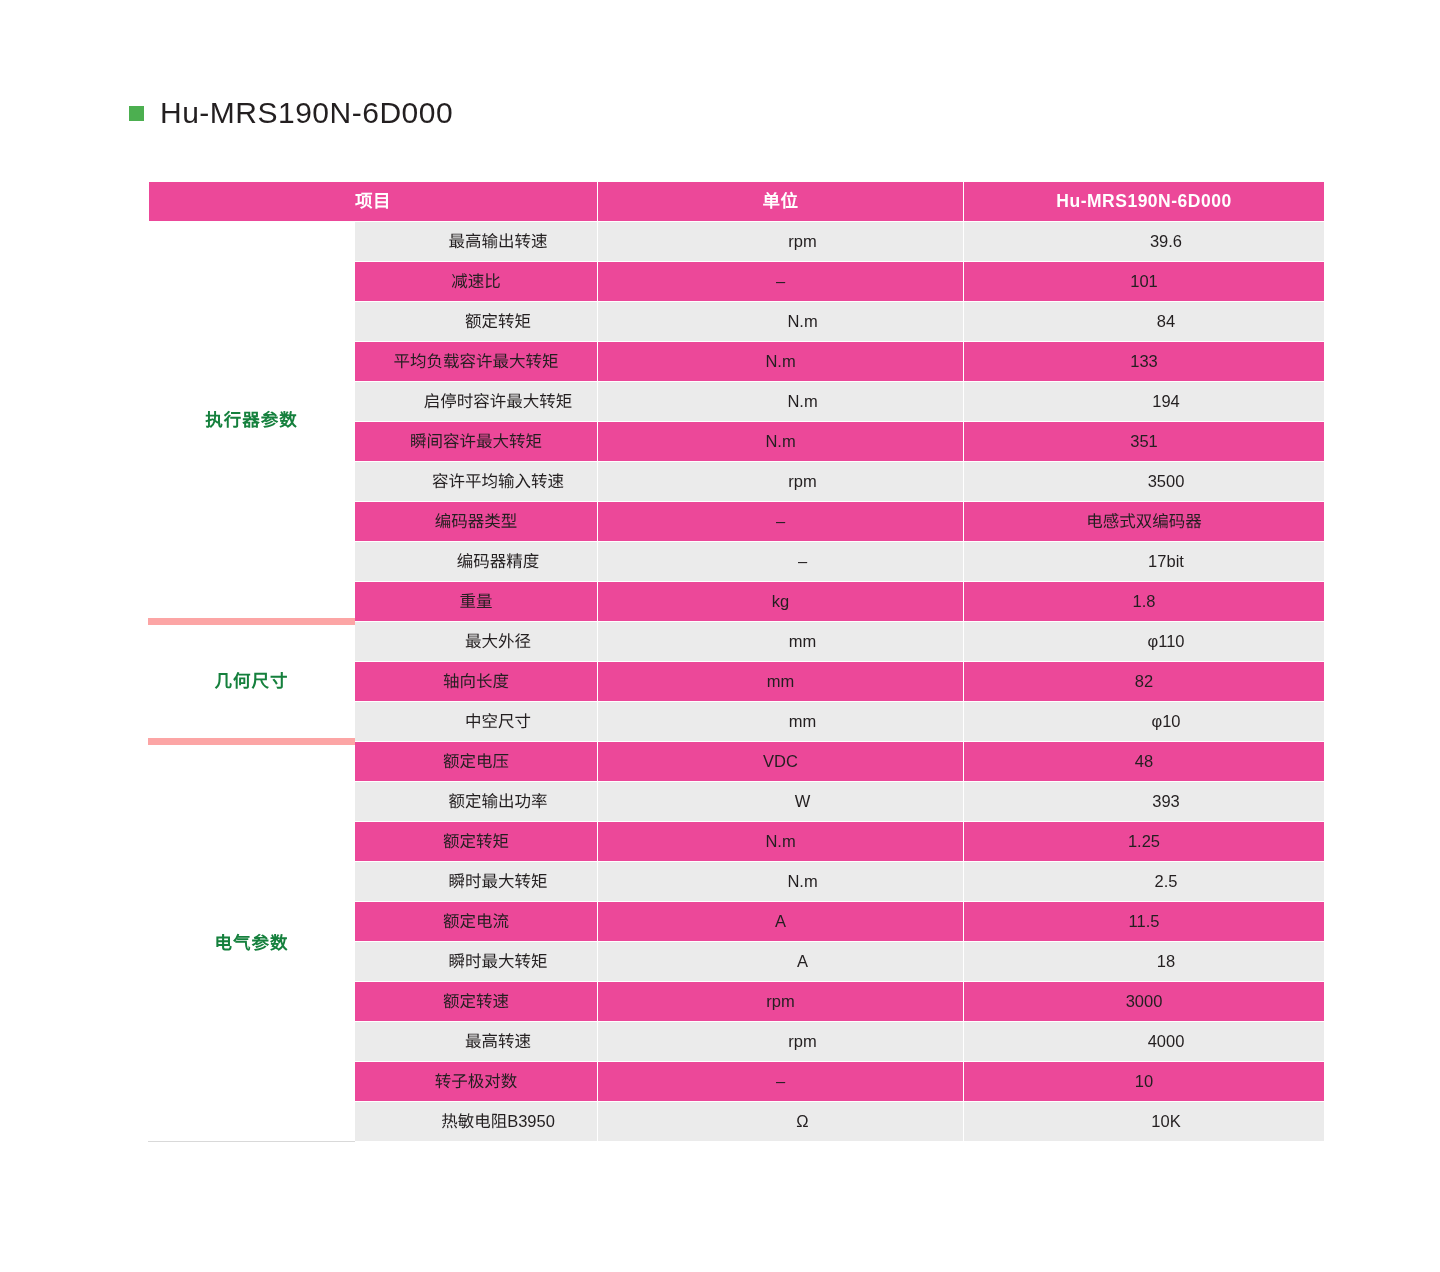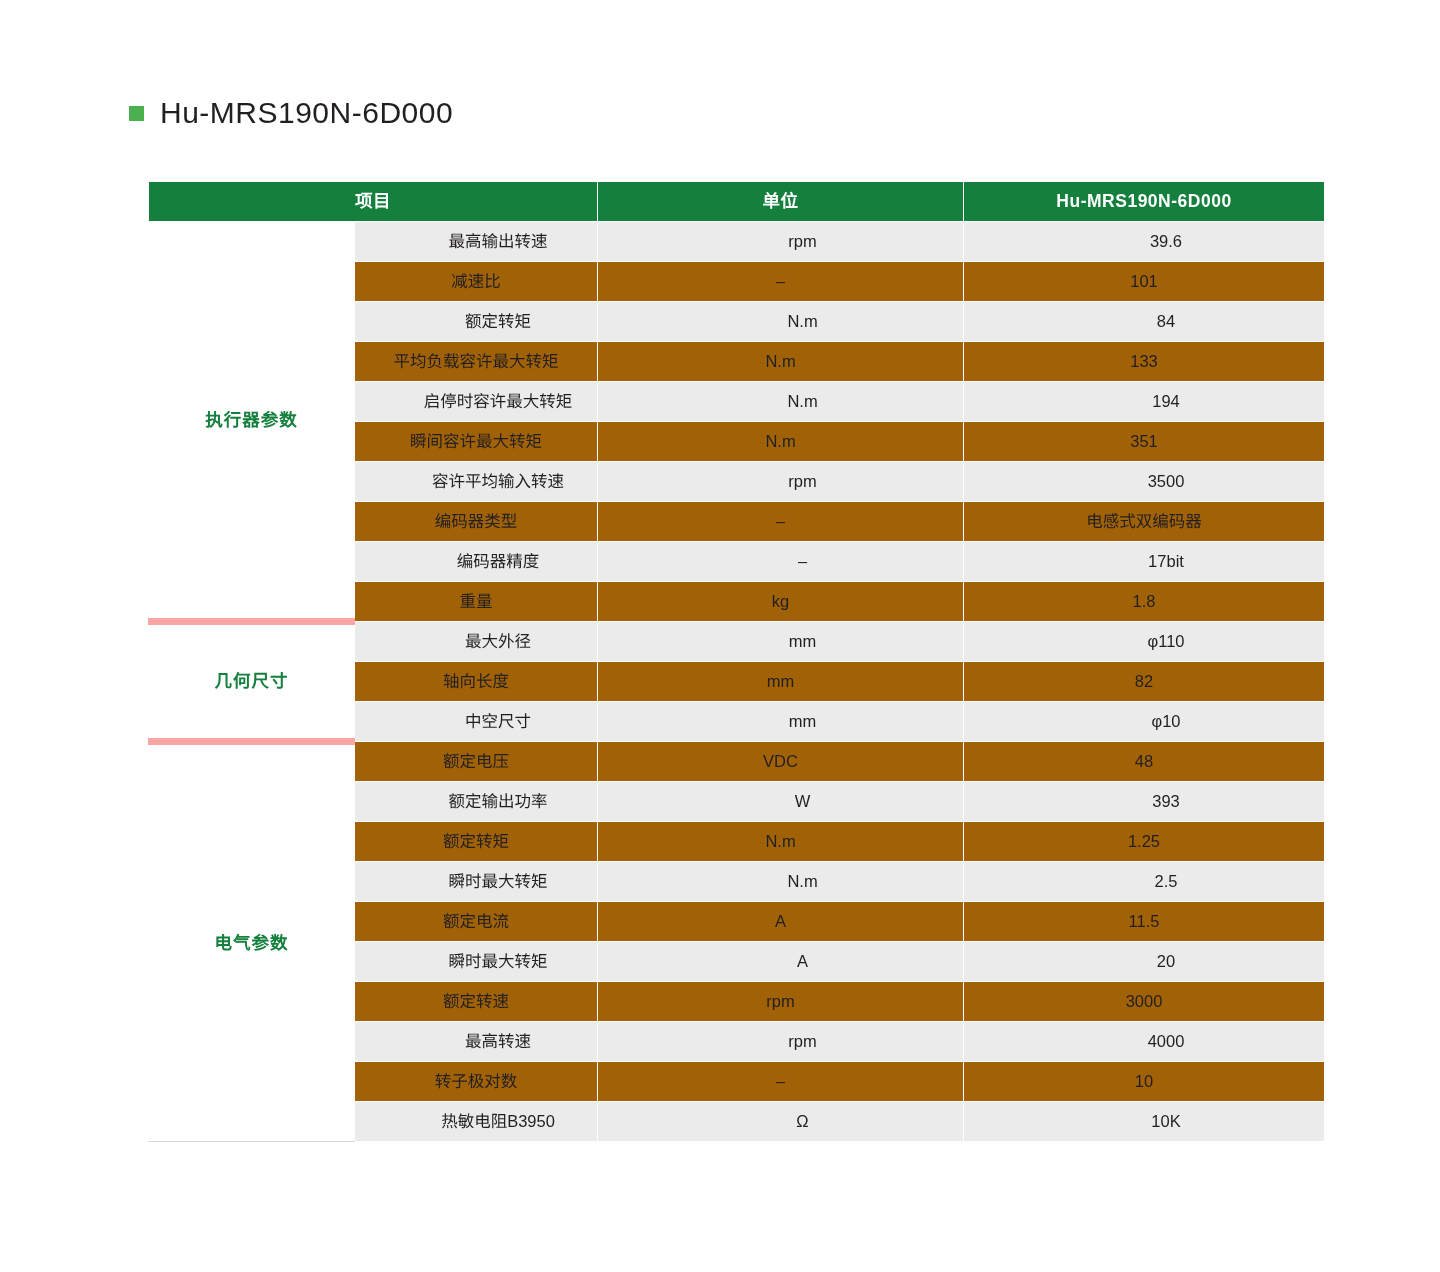--- a/index.html
+++ b/index.html
@@ -54,21 +54,21 @@
   }
   table.spec th, table.spec td {
     border: 1px solid #ffffff;
     text-align: center;
     vertical-align: middle;
     padding: 0;
     height: 39px;
     line-height: 1.2;
   }
   thead th {
-    background: #15803d;
+    background: #ec4899;
     color: #ffffff;
     font-weight: bold;
     font-size: 17.5px;
     height: 38px;
     letter-spacing: 0.5px;
   }
   col.c-group { width: 206px; }
   col.c-item  { width: 243px; }
   col.c-unit  { width: 366px; }
   col.c-value { width: 361px; }
@@ -77,21 +77,21 @@
     background: #ffffff;
     font-weight: bold;
     font-size: 17.5px;
     color: #15803d;
     border-left: 1px solid #d9d9d9;
     border-right: 1px solid #d9d9d9;
     letter-spacing: 1px;
   }
   td.group.first { border-top: 1px solid #ffffff; }
   tr.odd td.cell { background: #ebebeb; padding-left: 44px; }
-  tr.even td.cell { background: #a16207; }
+  tr.even td.cell { background: #ec4899; }
   td.cell { color: #231f20; }
   .group-sep td.group { border-top: 7px solid #fca5a5; }
 </style>
 </head>
 <body>
 
 <div class="page">
 
   <div class="title-row">
     <span class="title-bullet"></span>
@@ -202,21 +202,21 @@
           <td class="cell">2.5</td>
         </tr>
         <tr class="even">
           <td class="cell">额定电流</td>
           <td class="cell">A</td>
           <td class="cell">11.5</td>
         </tr>
         <tr class="odd">
           <td class="cell">瞬时最大转矩</td>
           <td class="cell">A</td>
-          <td class="cell">20</td>
+          <td class="cell">18</td>
         </tr>
         <tr class="even">
           <td class="cell">额定转速</td>
           <td class="cell">rpm</td>
           <td class="cell">3000</td>
         </tr>
         <tr class="odd">
           <td class="cell">最高转速</td>
           <td class="cell">rpm</td>
           <td class="cell">4000</td>

